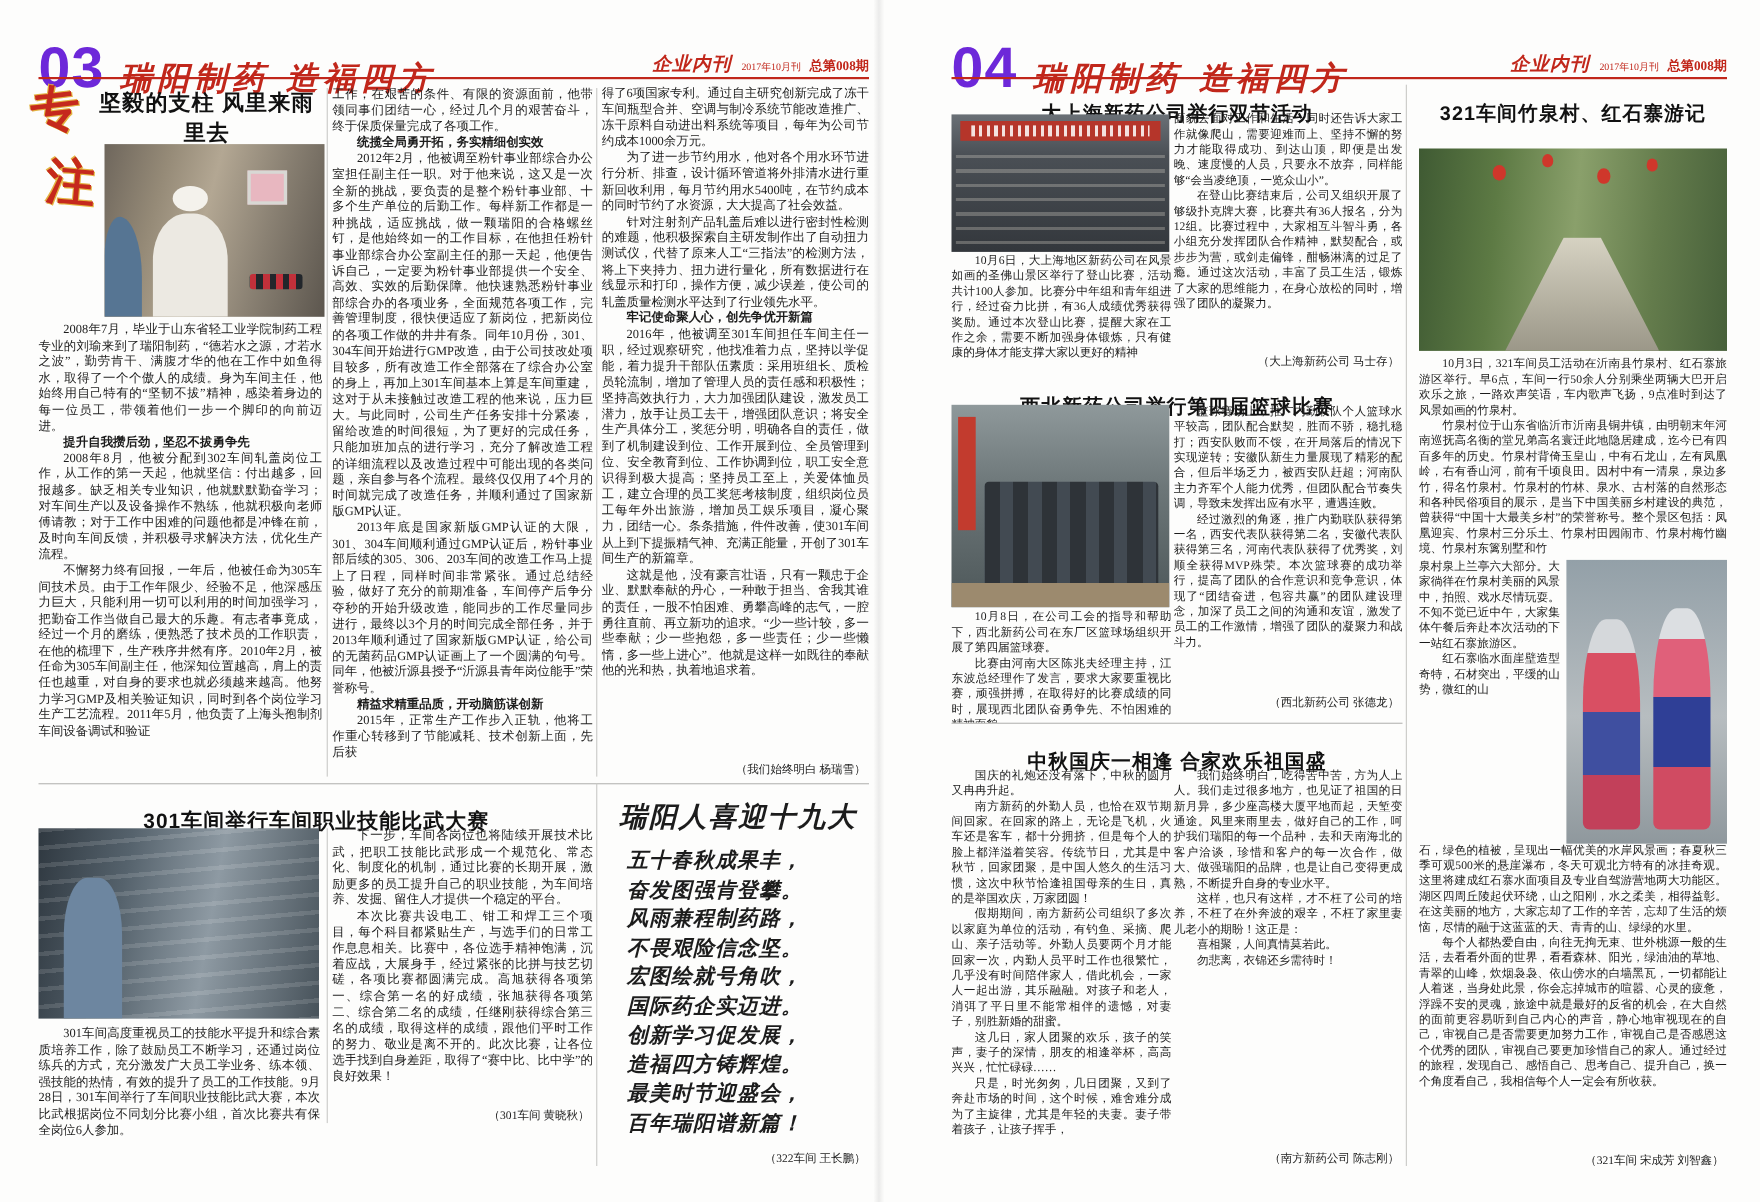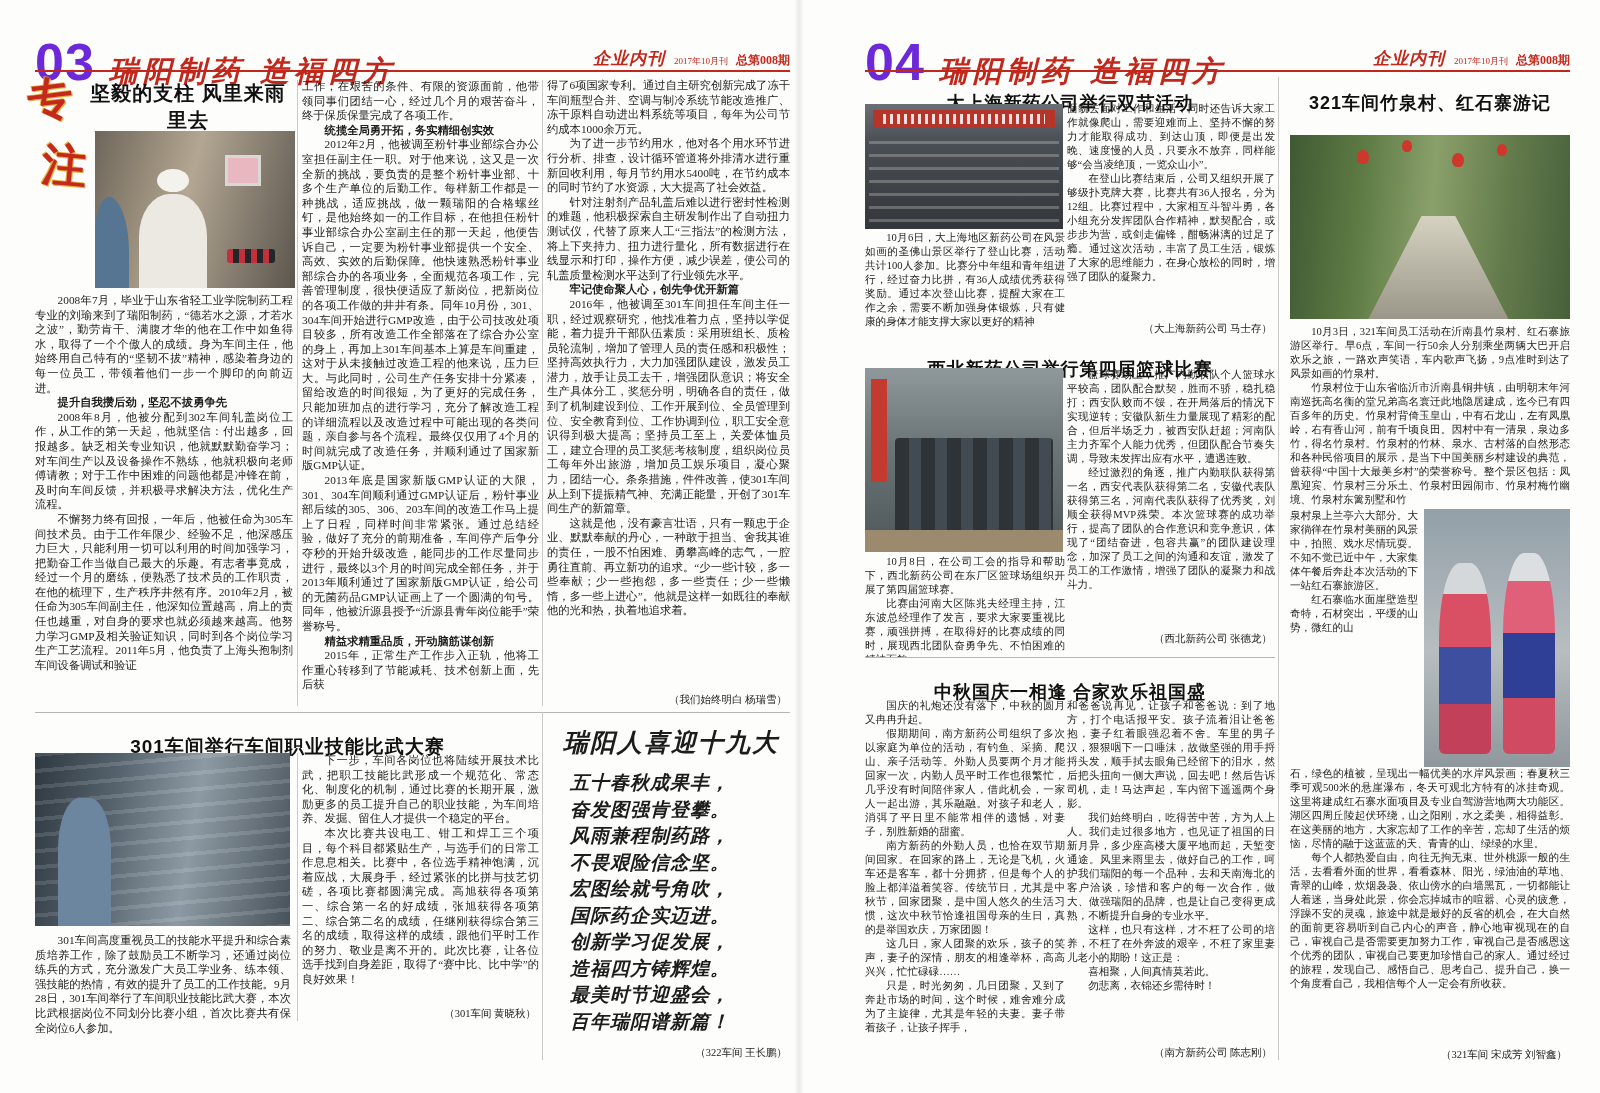--- a/index.html
+++ b/index.html
@@ -298,29 +298,28 @@
         <p class="para">经过激烈的角逐，推广内勤联队获得第一名，西安代表队获得第二名，安徽代表队获得第三名，河南代表队获得了优秀奖，刘顺全获得MVP殊荣。本次篮球赛的成功举行，提高了团队的合作意识和竞争意识，体现了“团结奋进，包容共赢”的团队建设理念，加深了员工之间的沟通和友谊，激发了员工的工作激情，增强了团队的凝聚力和战斗力。</p>
       </div>
     <div class="by">（西北新药公司 张德龙）</div>
   </div>
   <div class="abs hr hr-r"></div>
 
   <h2 class="abs h1 r-title r3-head">中秋国庆一相逢 合家欢乐祖国盛</h2>
   <div class="abs col rp r3-colL">
     <div class="body">
         <p class="para">国庆的礼炮还没有落下，中秋的圆月又冉冉升起。</p>
+        <p class="para">南方新药的外勤人员，也恰在双节期间回家。在回家的路上，无论是飞机，火车还是客车，都十分拥挤，但是每个人的脸上都洋溢着笑容。传统节日，尤其是中秋节，回家团聚，是中国人悠久的生活习惯，这次中秋节恰逢祖国母亲的生日，真的是举国欢庆，万家团圆！</p>
         <p class="para">假期期间，南方新药公司组织了多次以家庭为单位的活动，有钓鱼、采摘、爬山、亲子活动等。外勤人员要两个月才能回家一次，内勤人员平时工作也很繁忙，几乎没有时间陪伴家人，借此机会，一家人一起出游，其乐融融。对孩子和老人，消弭了平日里不能常相伴的遗憾，对妻子，别胜新婚的甜蜜。</p>
-        <p class="para">南方新药的外勤人员，也恰在双节期间回家。在回家的路上，无论是飞机，火车还是客车，都十分拥挤，但是每个人的脸上都洋溢着笑容。传统节日，尤其是中秋节，回家团聚，是中国人悠久的生活习惯，这次中秋节恰逢祖国母亲的生日，真的是举国欢庆，万家团圆！</p>
         <p class="para">这几日，家人团聚的欢乐，孩子的笑声，妻子的深情，朋友的相逢举杯，高高兴兴，忙忙碌碌……</p>
         <p class="para">只是，时光匆匆，几日团聚，又到了奔赴市场的时间，这个时候，难舍难分成为了主旋律，尤其是年轻的夫妻。妻子带着孩子，让孩子挥手，</p>
       </div>
   </div>
   <div class="abs col rp r3-colR">
     <div class="body">
-        <p class="para cont">和爸爸说再见，让孩子和爸爸说：到了地方，打个电话报平安。孩子流着泪让爸爸抱，妻子红着眼强忍着不舍。车里的男子汉，狠狠咽下一口唾沫，故做坚强的用手捋捋头发，顺手拭去眼角已经留下的泪水，然后把头扭向一侧大声说，回去吧！然后告诉司机，走！马达声起，车内留下遥遥两个身影。</p>
         <p class="para">我们始终明白，吃得苦中苦，方为人上人。我们走过很多地方，也见证了祖国的日新月异，多少座高楼大厦平地而起，天堑变通途。风里来雨里去，做好自己的工作，呵护我们瑞阳的每一个品种，去和天南海北的客户洽谈，珍惜和客户的每一次合作，做大、做强瑞阳的品牌，也是让自己变得更成熟，不断提升自身的专业水平。</p>
         <p class="para">这样，也只有这样，才不枉了公司的培养，不枉了在外奔波的艰辛，不枉了家里妻儿老小的期盼！这正是：</p>
         <p class="para">喜相聚，人间真情莫若此。</p>
         <p class="para">勿悲离，衣锦还乡需待时！</p>
       </div>
     <div class="by">（南方新药公司 陈志刚）</div>
   </div>
 
   <div class="abs travel rp">
     <h2 class="h1 t-head">321车间竹泉村、红石寨游记</h2>

